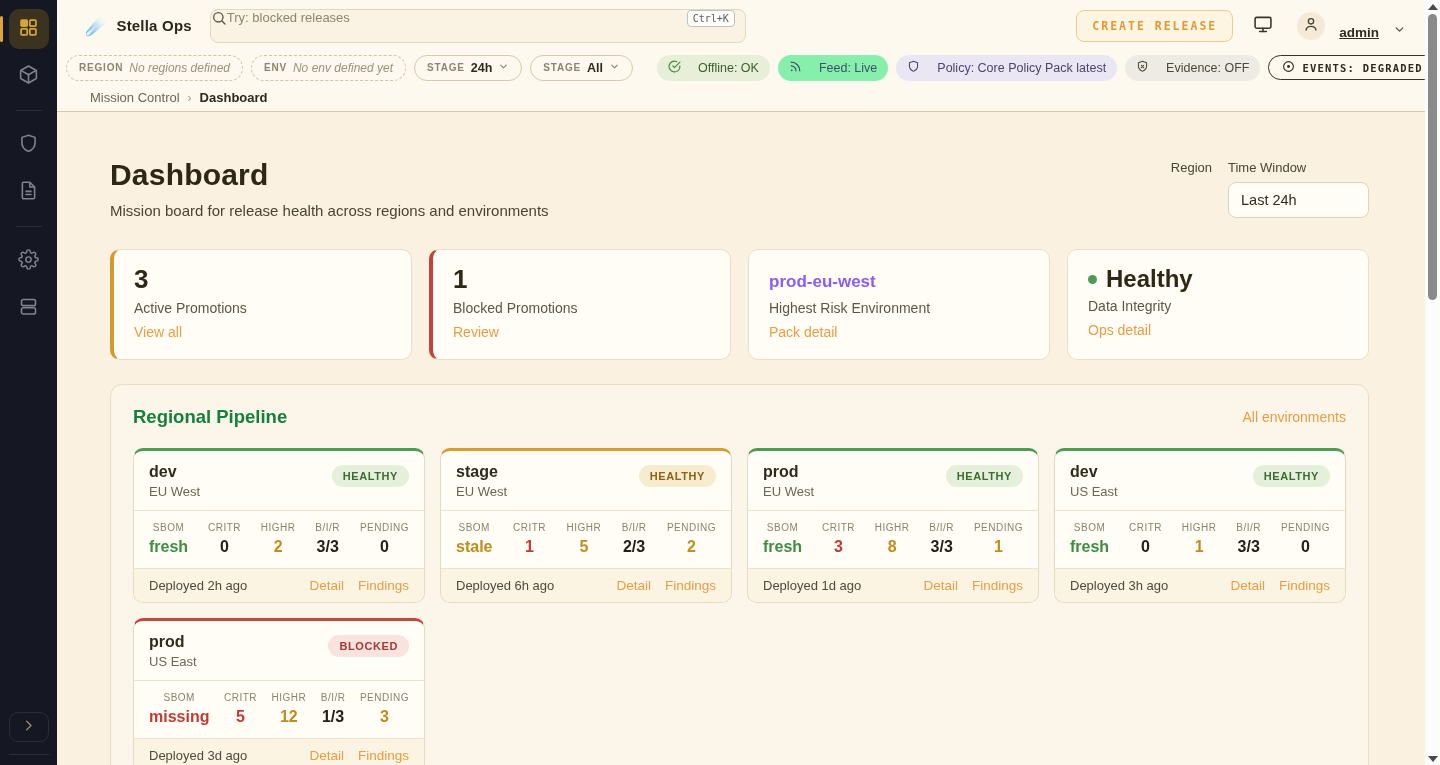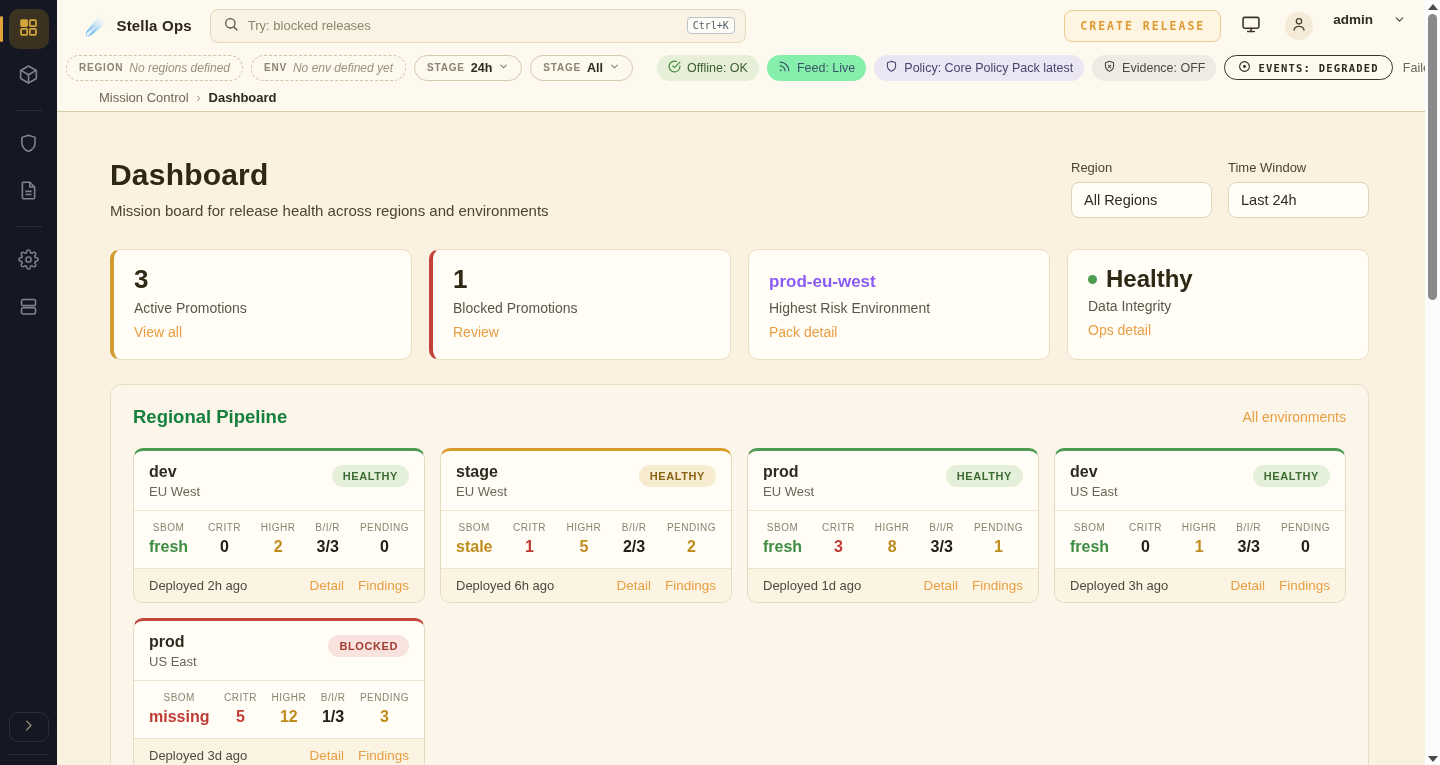--- a/index.html
+++ b/index.html
@@ -20,58 +20,58 @@
   .side-bottom-line { width:40px; height:1px; background:#2b2e3a; margin-top:12px; }
 
   
   .main { flex:1; display:flex; flex-direction:column; padding-right:15px; background:#fbf1e0; min-width:0; }
 
   
   .topbar { height:51px; background:#fdf9ef; display:flex; align-items:center; padding:0 19px 0 28px; flex-shrink:0; }
   .logo-wrap { display:flex; align-items:center; gap:9px; margin-right:18px; }
   .logo-emoji { font-size:18px; }
   .logo-text { font-size:15px; font-weight:700; color:#2c2617; letter-spacing:.2px; }
-  .searchbox { width:536px; height:34px; background:#faf3e3; border:1px solid #e3d7bc; border-radius:8px; display:flex; align-items:center; padding:0 10px 0 12px; gap:9px; }
+  .searchbox { width:536px; height:34px; background:#faf3e3; border:1px solid #e3d7bc; border-radius:8px; display:flex; align-items:flex-start; padding:0 10px 0 0; }
   .searchbox svg { width:16px; height:16px; color:#5a5443; flex-shrink:0; }
   .searchbox input { flex:1; border:none; outline:none; background:transparent; font-family:"Liberation Sans",sans-serif; font-size:13px; color:#3a3526; }
   .searchbox input::placeholder { color:#8d8570; }
   .kbd { font-family:"DejaVu Sans Mono","Liberation Mono",monospace; font-size:10px; color:#55606a; border:1px solid #b9c2c9; border-radius:4px; padding:2px 5px; background:#fffdf8; }
   .topbar-spacer { flex:1; }
   .create-btn { border:1px solid #eccb90; color:#e09a35; background:#fdf5e2; border-radius:8px; padding:8px 15px; font-family:"DejaVu Sans Mono","Liberation Mono",monospace; font-size:11.5px; font-weight:700; letter-spacing:2px; cursor:pointer; margin-right:20px; white-space:nowrap; }
   .monitor-btn { color:#3a3526; margin-right:24px; cursor:pointer; display:flex; }
   .monitor-btn svg { width:20px; height:20px; }
-  .user-menu { display:flex; align-items:flex-start; gap:20px; cursor:pointer; }
+  .user-menu { display:flex; align-items:flex-end; gap:14px; cursor:pointer;text-decoration:underline; }
   .avatar { width:28px; height:28px; border-radius:50%; background:#f5ead7; display:flex; align-items:center; justify-content:center; color:#4a4433; }
   .avatar svg { width:16px; height:16px; }
   .user-name { font-size:13.5px; font-weight:700; color:#2f2b20; }
   .user-menu .chev svg { width:13px; height:13px; color:#55503f; }
 
   
   .filterbar { height:33px; display:flex; align-items:center; padding:0 18px 0 9px; gap:8px; background:#fdf9ef; flex-shrink:0; white-space:nowrap; }
   .chip { display:flex; align-items:center; gap:6px; border-radius:999px; padding:5px 12px; font-size:12px; }
   .chip-dashed { border:1px dashed #cfc4a6; }
   .chip-solid { border:1px solid #d6caae; }
   .chip-label { font-size:10px; font-weight:700; letter-spacing:.8px; color:#8a8471; }
   .chip-empty { font-style:italic; color:#9a937e; font-size:12px; }
   .chip-value { font-weight:700; color:#2e2a1e; font-size:12.5px; }
   .chip .chev svg { width:11px; height:11px; color:#8a8471; }
   .vbar { width:1px; height:18px; background:#ddd2b8; margin:0 4px; }
-  .pill { display:flex; align-items:center; gap:6px; border-radius:999px; padding:5px 11px; font-size:12.5px; font-weight:400; }
+  .pill { display:flex; align-items:center; gap:17px; border-radius:999px; padding:5px 11px; font-size:12.5px; font-weight:400; }
   .pill svg { width:13px; height:13px; flex-shrink:0; }
   .pill-ok { background:#e7efd9; color:#375f2e; }
   .pill-ok svg { color:#4a8a3f; }
   .pill-feed { background:#86efac; color:#3c5468; }
   .pill-policy { background:#eae6f3; color:#4c4470; }
   .pill-evidence { background:#edebe4; color:#4c483c; }
   .events-chip { display:flex; align-items:center; gap:7px; border:1.5px solid #38342a; border-radius:999px; padding:4px 13px; background:#fdf9ef; color:#2e2a20; font-family:"DejaVu Sans Mono","Liberation Mono",monospace; font-size:10.5px; font-weight:700; letter-spacing:1.2px; }
   .events-chip svg { width:13px; height:13px; }
   .filter-warning { font-size:12.5px; color:#6b6658; margin-left:2px; }
 
   
-  .breadcrumb { height:28px; display:flex; align-items:center; gap:8px; padding:0 42px; font-size:13px; background:#fdf9ef; border-bottom:1px solid #d8c9ab; flex-shrink:0; }
+  .breadcrumb { height:28px; display:flex; align-items:center; gap:8px; padding:0 33px; font-size:13px; background:#fdf9ef; border-bottom:1px solid #d8c9ab; flex-shrink:0; }
   .crumb-parent { color:#6e6754; cursor:pointer; }
   .crumb-sep { color:#a89f88; font-size:12px; }
   .crumb-current { color:#2e2a1e; font-weight:600; }
 
   
   .content { flex:1; background:#fbf1e0; padding:46px 56px 0 53px; overflow:hidden; }
   .page-head { display:flex; justify-content:space-between; align-items:flex-start; }
   .page-title { font-size:30px; font-weight:700; color:#2f2715; letter-spacing:.2px; }
   .page-subtitle { font-size:15px; color:#4b4433; margin-top:10px; }
   .head-filters { display:flex; gap:16px; padding-top:2px; }
@@ -293,21 +293,20 @@
     <div class="content">
 
       <div class="page-head">
         <div>
           <div class="page-title">Dashboard</div>
           <div class="page-subtitle">Mission board for release health across regions and environments</div>
         </div>
         <div class="head-filters">
           <div class="sel-group">
             <span class="sel-label">Region</span>
-            <div class="sel-box">All Regions</div>
           </div>
           <div class="sel-group">
             <span class="sel-label">Time Window</span>
             <div class="sel-box">Last 24h</div>
           </div>
         </div>
       </div>
 
       <div class="stats">
         <div class="stat-card accent-amber">

